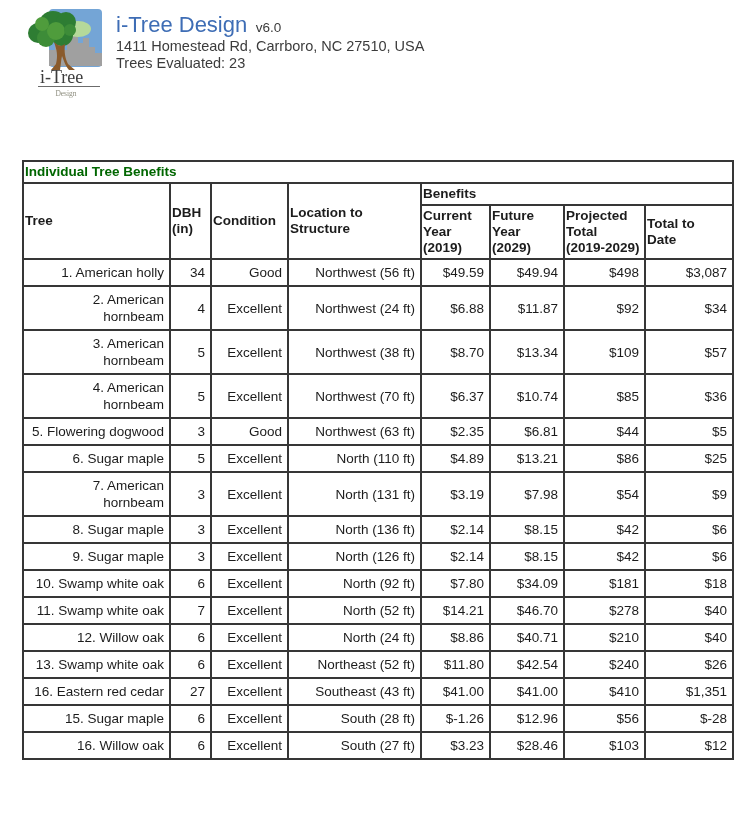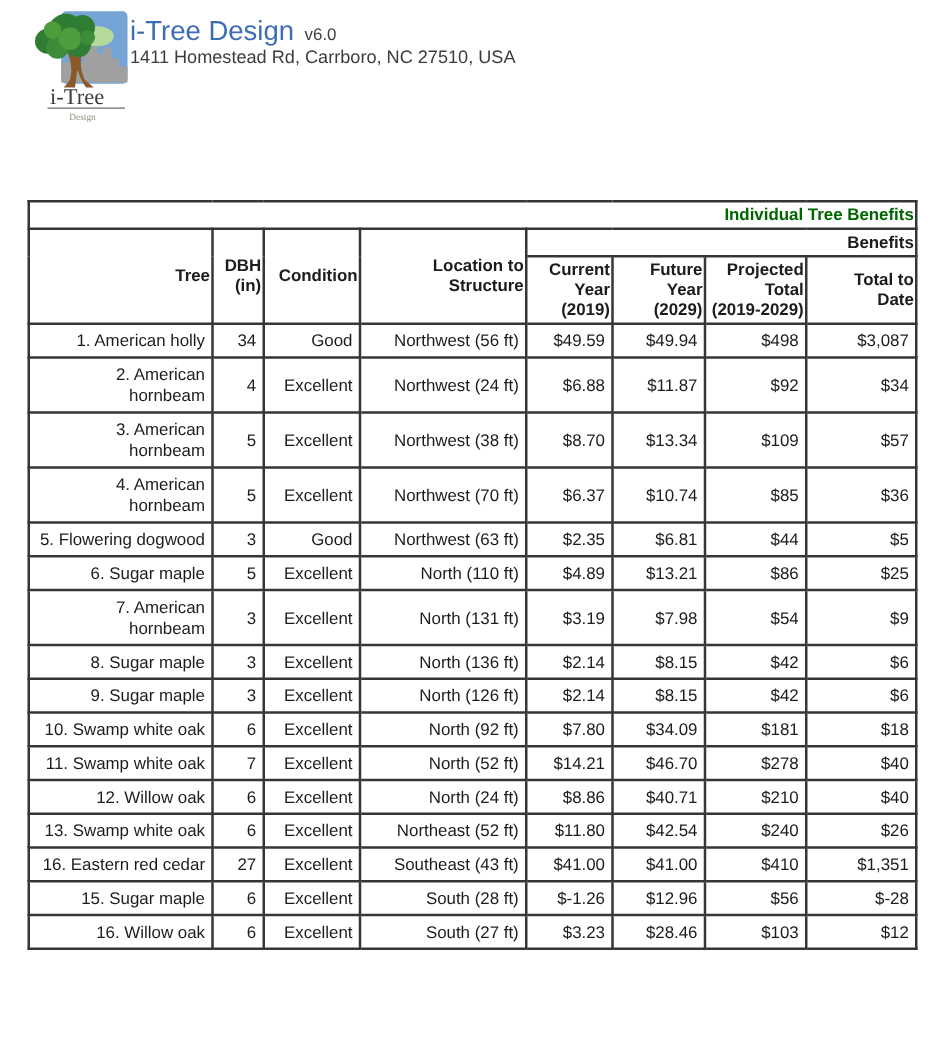--- a/index.html
+++ b/index.html
@@ -19,21 +19,21 @@
   
   .report-header {
     position: absolute;
     top: 8px;
     left: 26px;
     display: flex;
     align-items: flex-start;
   }
   .logo-box { width: 78px; height: 92px; flex: 0 0 auto; }
   .logo-box svg { display: block; }
-  .header-text { padding-top: 4px; color: #3c3c3c; }
+  .header-text { margin-left: 12px; padding-top: 4px; color: #3c3c3c; }
   .brand-line { height: 26px; line-height: 26px; white-space: nowrap; }
   .brand-name {
     font-size: 22px;
     color: #3e6db5;
     letter-spacing: 0px;
   }
   .brand-version { font-size: 13.5px; color: #3c3c3c; margin-left: 4px; }
   .header-line { font-size: 14.5px; line-height: 17px; white-space: nowrap; }
 
   
@@ -55,21 +55,21 @@
     color: #006600;
     font-size: 15px;
     font-weight: bold;
     text-align: center;
     padding: 4px 2px;
     line-height: 17px;
   }
   table.tree-table th {
     font-size: 13.5px;
     font-weight: bold;
-    text-align: right;
+    text-align: left;
     vertical-align: middle;
     padding: 2px 1px;
     line-height: 16px;
     background: #ffffff;
   }
   th.benefits-cell { padding: 5px 2px; }
   th.sub-head { padding: 4px 1px; }
   table.tree-table td {
     font-size: 13.5px;
     padding: 4px 5px;
@@ -110,20 +110,21 @@
         <line x1="12" y1="78.5" x2="74" y2="78.5" stroke="#6b6b6b" stroke-width="1"></line>
         <text x="40" y="88" text-anchor="middle" font-family="Liberation Serif, serif" font-size="7.5" fill="#8d8d7e">Design</text>
       </svg>
     </div>
     <div class="header-text">
       <div class="brand-line">
         <span class="brand-name">i-Tree Design</span>
         <span class="brand-version">v6.0</span>
       </div>
       <div class="header-line">1411 Homestead Rd, Carrboro, NC 27510, USA</div>
+      <div class="header-line">Trees Evaluated: 23</div>
     </div>
   </div>
 
   <table class="tree-table">
     <colgroup>
       <col style="width:147px">
         <col style="width:41px">
         <col style="width:77px">
         <col style="width:133px">
       <col style="width:69px">

